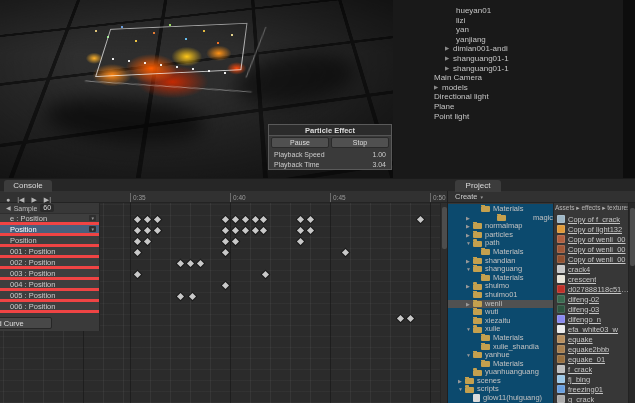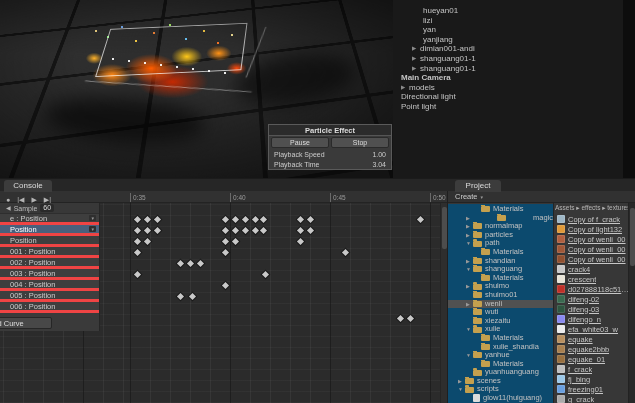--- a/index.html
+++ b/index.html
@@ -75,21 +75,21 @@
     text-align: center; font-size: 7.5px; font-weight: bold; color: #ddd; }
   .pp-buttons { display: flex; height: 13px; padding: 1px 2px; gap: 2px; }
   .ppbtn { flex: 1; background: #505050; border: 1px solid #2a2a2a; border-radius: 2px;
     font-size: 7px; color: #ddd; font-family: inherit; line-height: 9px; padding: 0; }
   .pp-row { height: 10px; display: flex; justify-content: space-between; align-items: center;
     padding: 0 5px; font-size: 7px; color: #ccc; }
 
   
   .hier { position: absolute; left: 393px; top: 0; width: 242px; height: 178px; background: #191919; overflow: hidden; }
   #hierarchy-list { padding-top: 6px; }
-  .h-item { height: 9.6px; line-height: 9.6px; font-size: 8px; color: #c4c4c4; white-space: nowrap; }
+  .h-item { height: 9.6px; line-height: 9.6px; font-size: 8px; color: #c4c4c4; white-space: nowrap; margin-left: 33px; }
   .tri { display: inline-block; width: 8px; font-size: 5.5px; color: #8a8a8a; vertical-align: top; }
   .hier-edge { position: absolute; right: 0; top: 0; width: 12px; height: 178px; background: #0d0d0d; }
 
   
   .tabband { position: absolute; left: 0; top: 178px; width: 635px; height: 13px;
     background: #262626; border-top: 1px solid #1b1b1b; z-index: 2; }
   .tab { position: absolute; top: 1px; height: 12px; background: #3c3c3c; border-radius: 3px 3px 0 0;
     font-size: 8px; color: #ddd; line-height: 12px; text-align: center; }
   .tab-console { left: 4px; width: 48px; }
   .tab-project { left: 455px; width: 46px; }
@@ -191,23 +191,24 @@
 
 <div class="hier">
   <div id="hierarchy-list">
       <div class="h-item" style="padding-left: 30px;"><span>hueyan01</span></div>
       <div class="h-item" style="padding-left: 30px;"><span>lizi</span></div>
       <div class="h-item" style="padding-left: 30px;"><span>yan</span></div>
       <div class="h-item" style="padding-left: 30px;"><span>yanjiang</span></div>
       <div class="h-item" style="padding-left: 19px;"><span class="tri">▶</span><span>dimian001-andi</span></div>
       <div class="h-item" style="padding-left: 19px;"><span class="tri">▶</span><span>shanguang01-1</span></div>
       <div class="h-item" style="padding-left: 19px;"><span class="tri">▶</span><span>shanguang01-1</span></div>
-      <div class="h-item" style="padding-left: 8px; font-weight: bold;"><span>Main Camera</span></div>
+      <div class="h-item" style="padding-left: 8px;"><span>Main Camera</span></div>
       <div class="h-item" style="padding-left: 8px;"><span class="tri">▶</span><span>models</span></div>
       <div class="h-item" style="padding-left: 8px;"><span>Directional light</span></div>
+      <div class="h-item" style="padding-left: 8px;"><span>Plane</span></div>
       <div class="h-item" style="padding-left: 8px;"><span>Point light</span></div>
     </div>
   <div class="hier-edge"></div>
 </div>
 
 <div class="tabband">
   <div class="tab tab-console">
     <span>Console</span>
   </div>
   <div class="tab tab-project">

